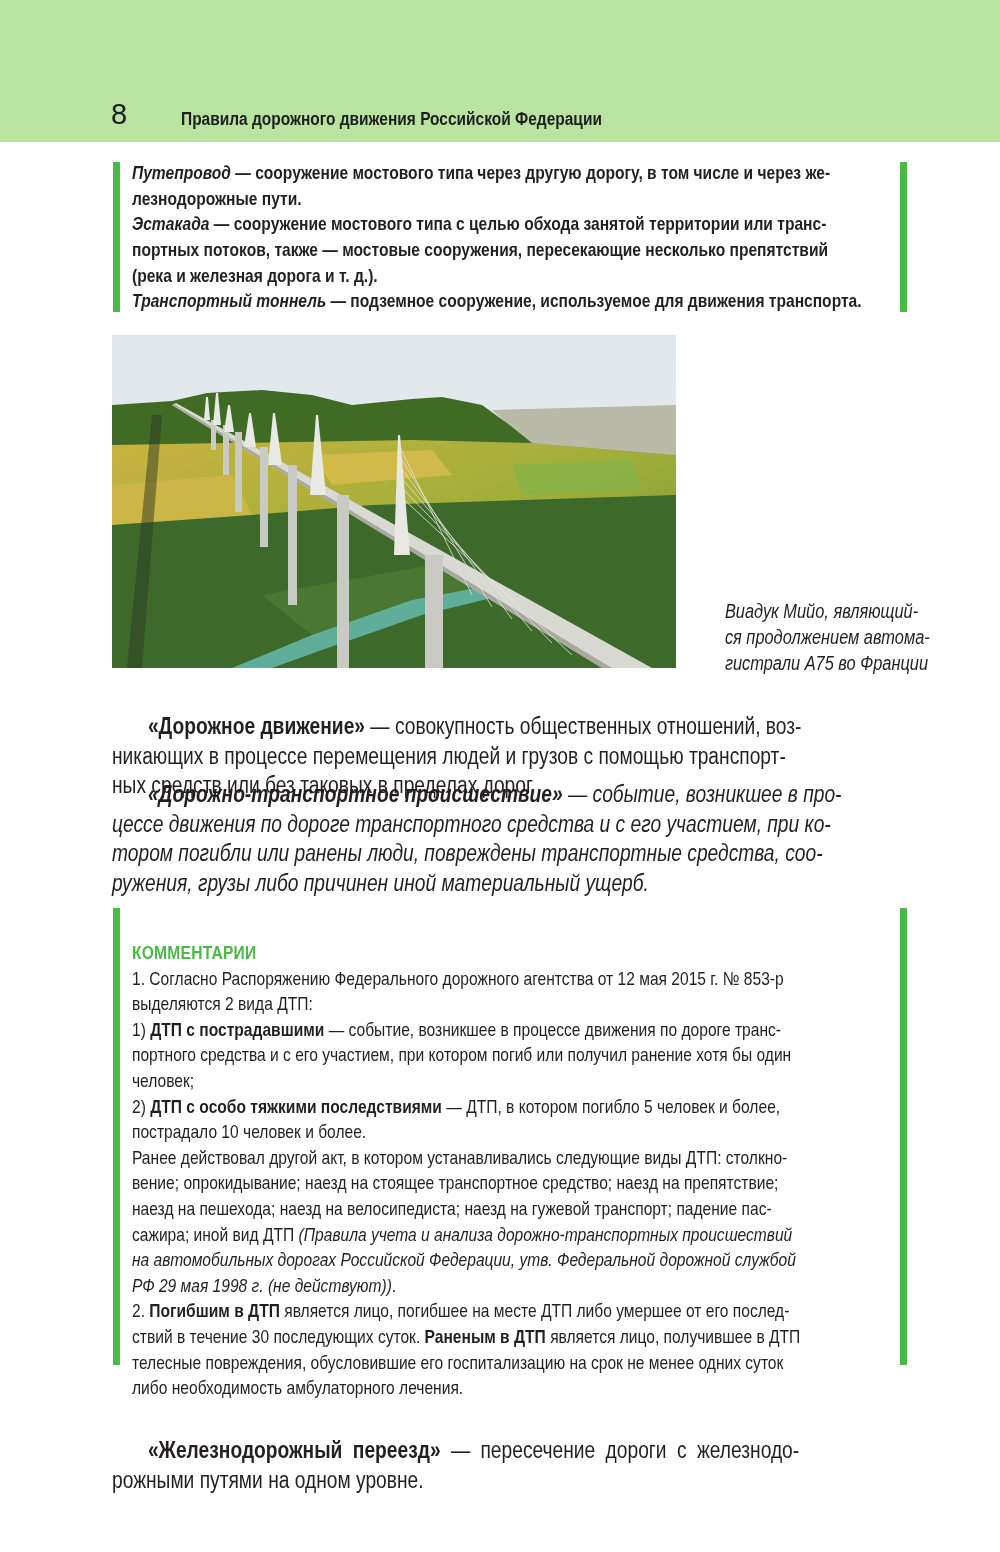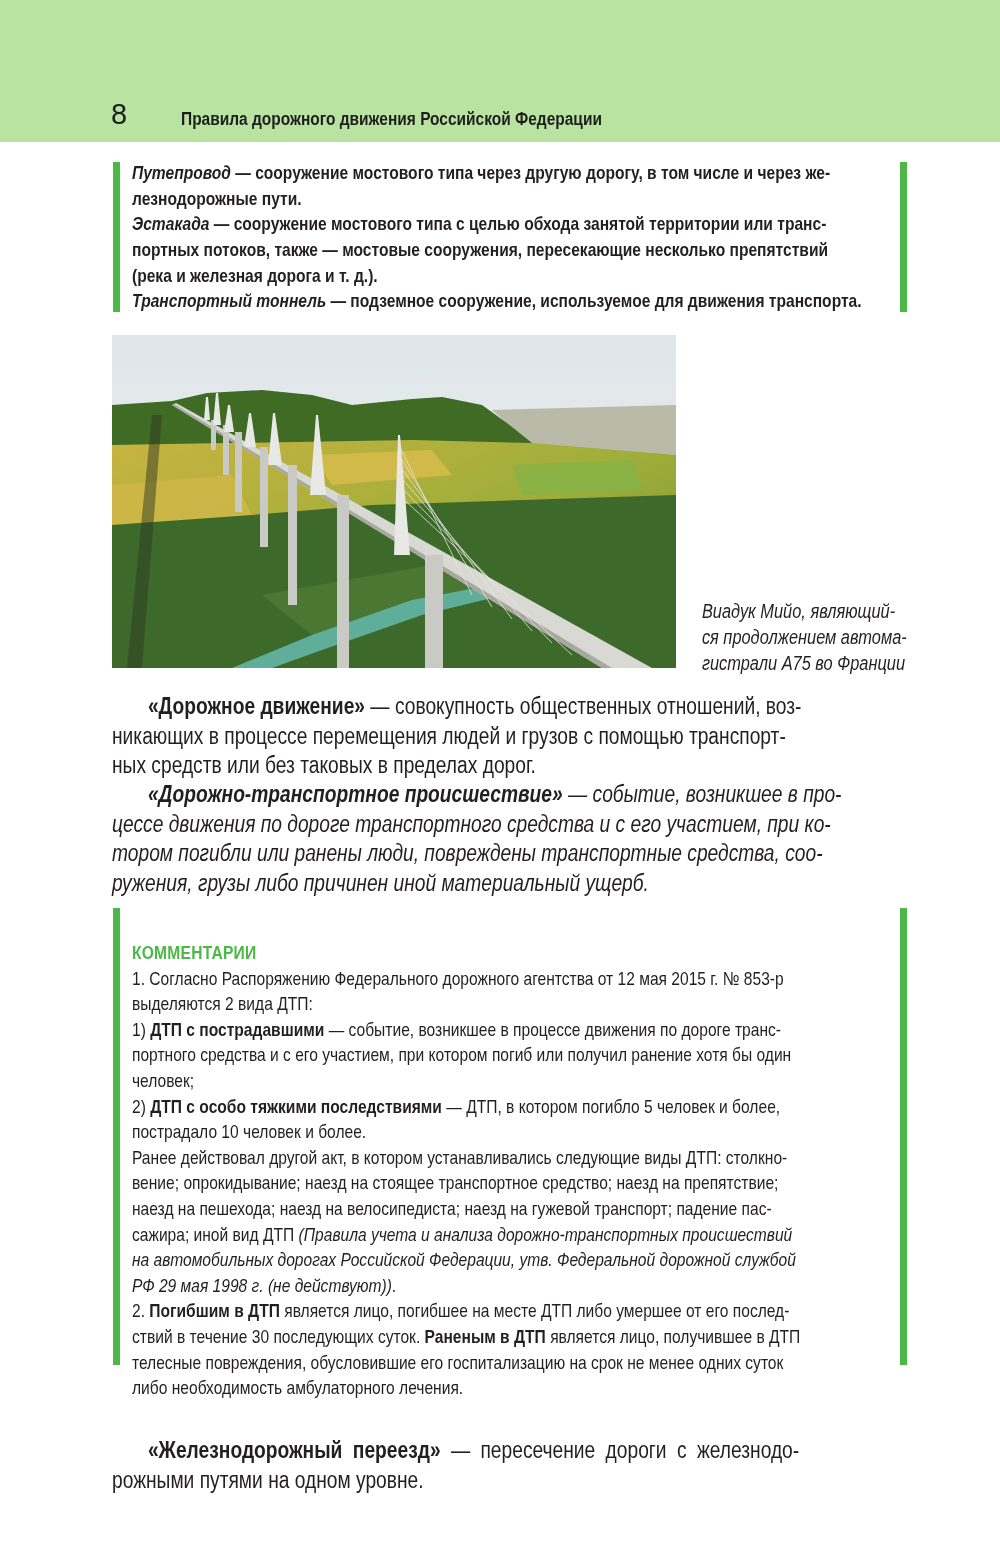--- a/index.html
+++ b/index.html
@@ -23,21 +23,21 @@
   .cond {
     transform:scaleX(0.82); transform-origin:left top; white-space:nowrap;
   }
   .defs { position:absolute; left:132px; top:160px; font-size:19px; line-height:25.7px;font-weight:bold; }
   .defs .line { height:25.7px; }
   i { font-style:italic; }
   .photo {
     position:absolute; left:112px; top:335px; width:564px; height:333px; overflow:hidden;
   }
   .caption {
-    position:absolute; left:667px; top:598px; font-size:19.5px; line-height:26px; font-style:italic;
+    position:absolute; left:690px; top:598px; font-size:19.5px; line-height:26px; font-style:italic;
     text-align:center; width:218px;
   }
   .caption .line { transform:scaleX(0.84); transform-origin:right top; white-space:nowrap; }
   .main { position:absolute; left:112px; font-size:23px; line-height:29.5px; }
   .main .line { height:29.5px; transform:scaleX(0.835); transform-origin:left top; white-space:nowrap; }
   .main .indent { padding-left:43px; }
   b { font-weight:bold; }
   .comments { position:absolute; left:132px; top:940px; font-size:19px; line-height:25.6px; }
   .comments .line { height:25.6px; transform:scaleX(0.82); transform-origin:left top; white-space:nowrap; }
   .comments-title { color:#4cb847; font-weight:bold; font-size:19px; letter-spacing:0.3px; }
@@ -125,21 +125,21 @@
     </g>
   </svg>
 </div>
 
 <div class="caption">
   <div class="line">Виадук Мийо, являющий-</div>
   <div class="line">ся продолжением автома-</div>
   <div class="line">гистрали A75 во Франции</div>
 </div>
 
-<div class="main" style="top:692px;">
+<div class="main" style="top:712px;">
   <div class="line indent"><b>«Дорожное движение»</b><span> — совокупность общественных отношений, воз-</span></div>
   <div class="line">никающих в процессе перемещения людей и грузов с помощью транспорт-</div>
   <div class="line">ных средств или без таковых в пределах дорог.</div>
 </div>
 
 <div class="main" style="top:780px;font-style:italic;">
   <div class="line indent"><b>«Дорожно-транспортное происшествие»</b><span> — событие, возникшее в про-</span></div>
   <div class="line">цессе движения по дороге транспортного средства и с его участием, при ко-</div>
   <div class="line">тором погибли или ранены люди, повреждены транспортные средства, соо-</div>
   <div class="line">ружения, грузы либо причинен иной материальный ущерб.</div>

